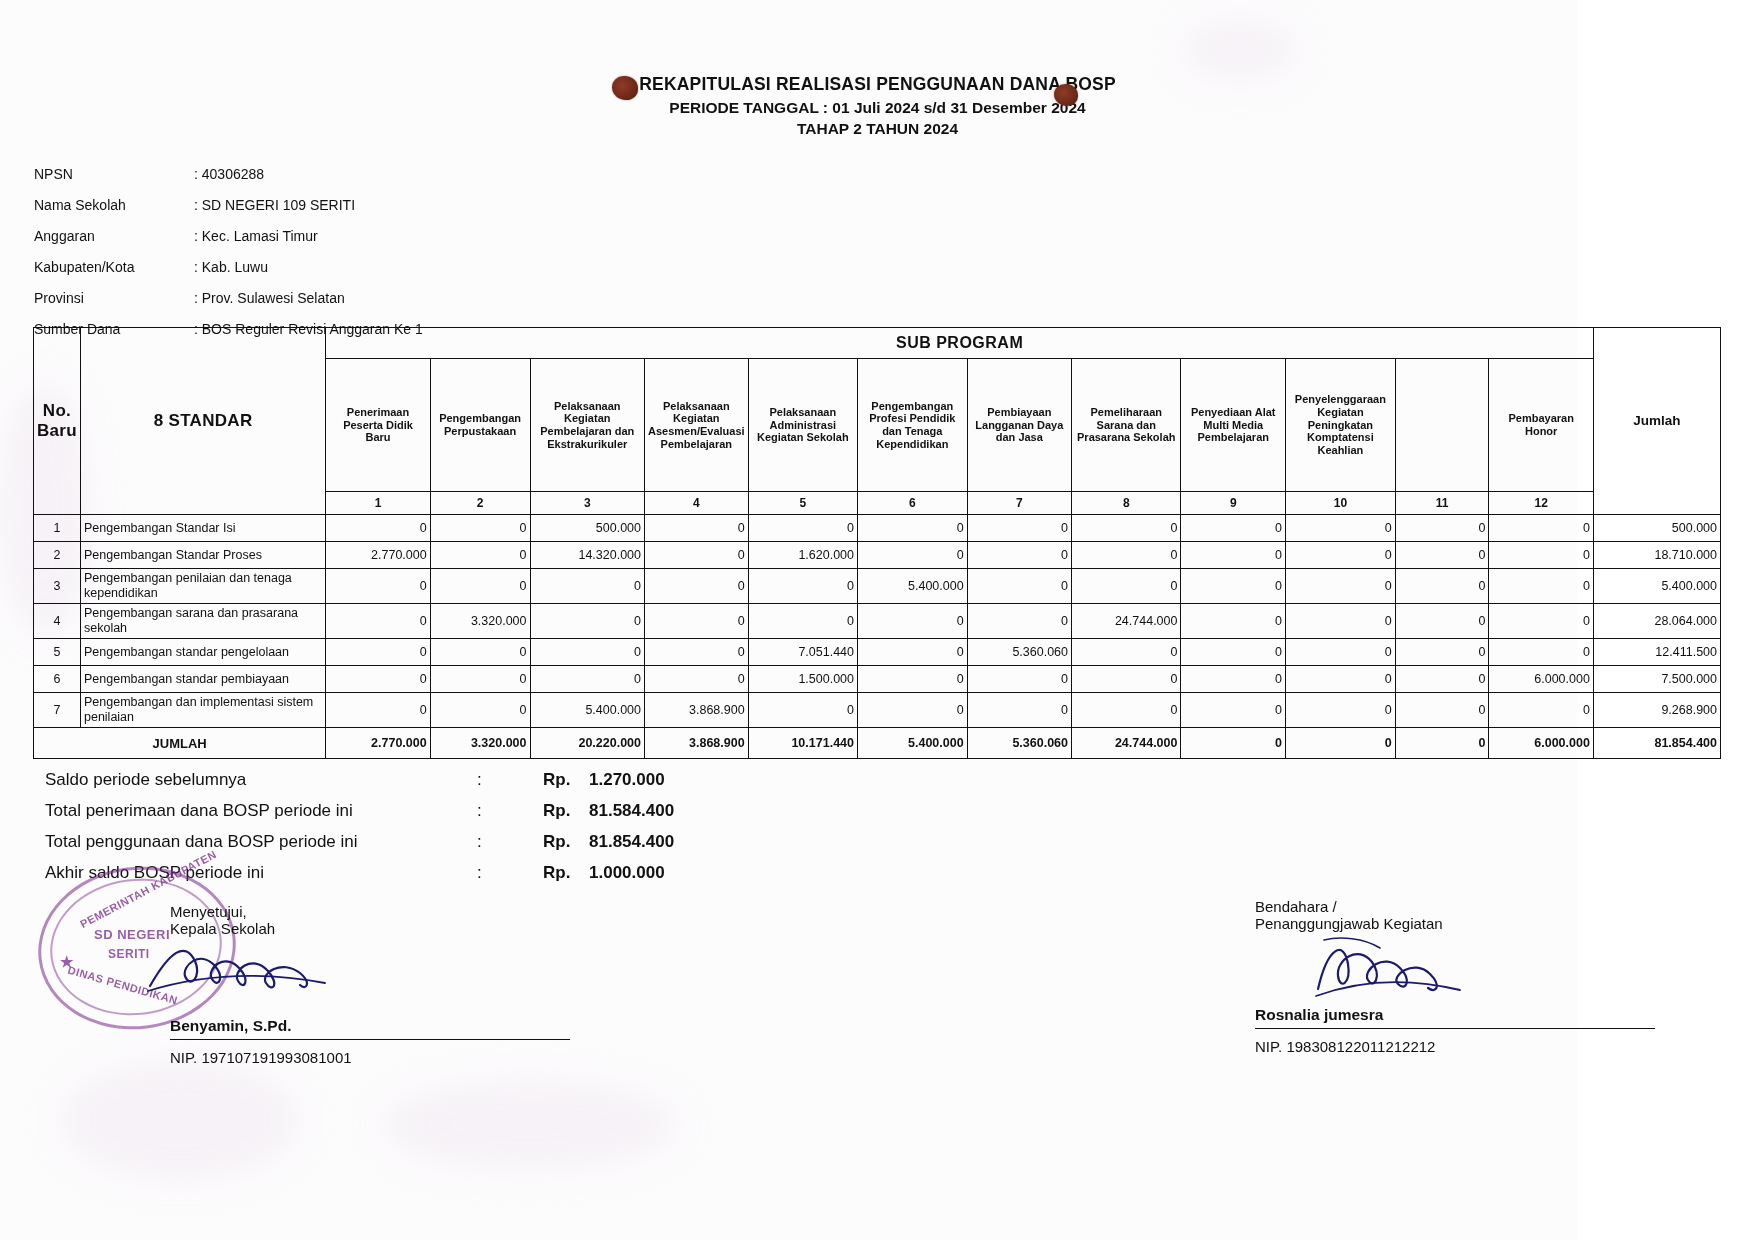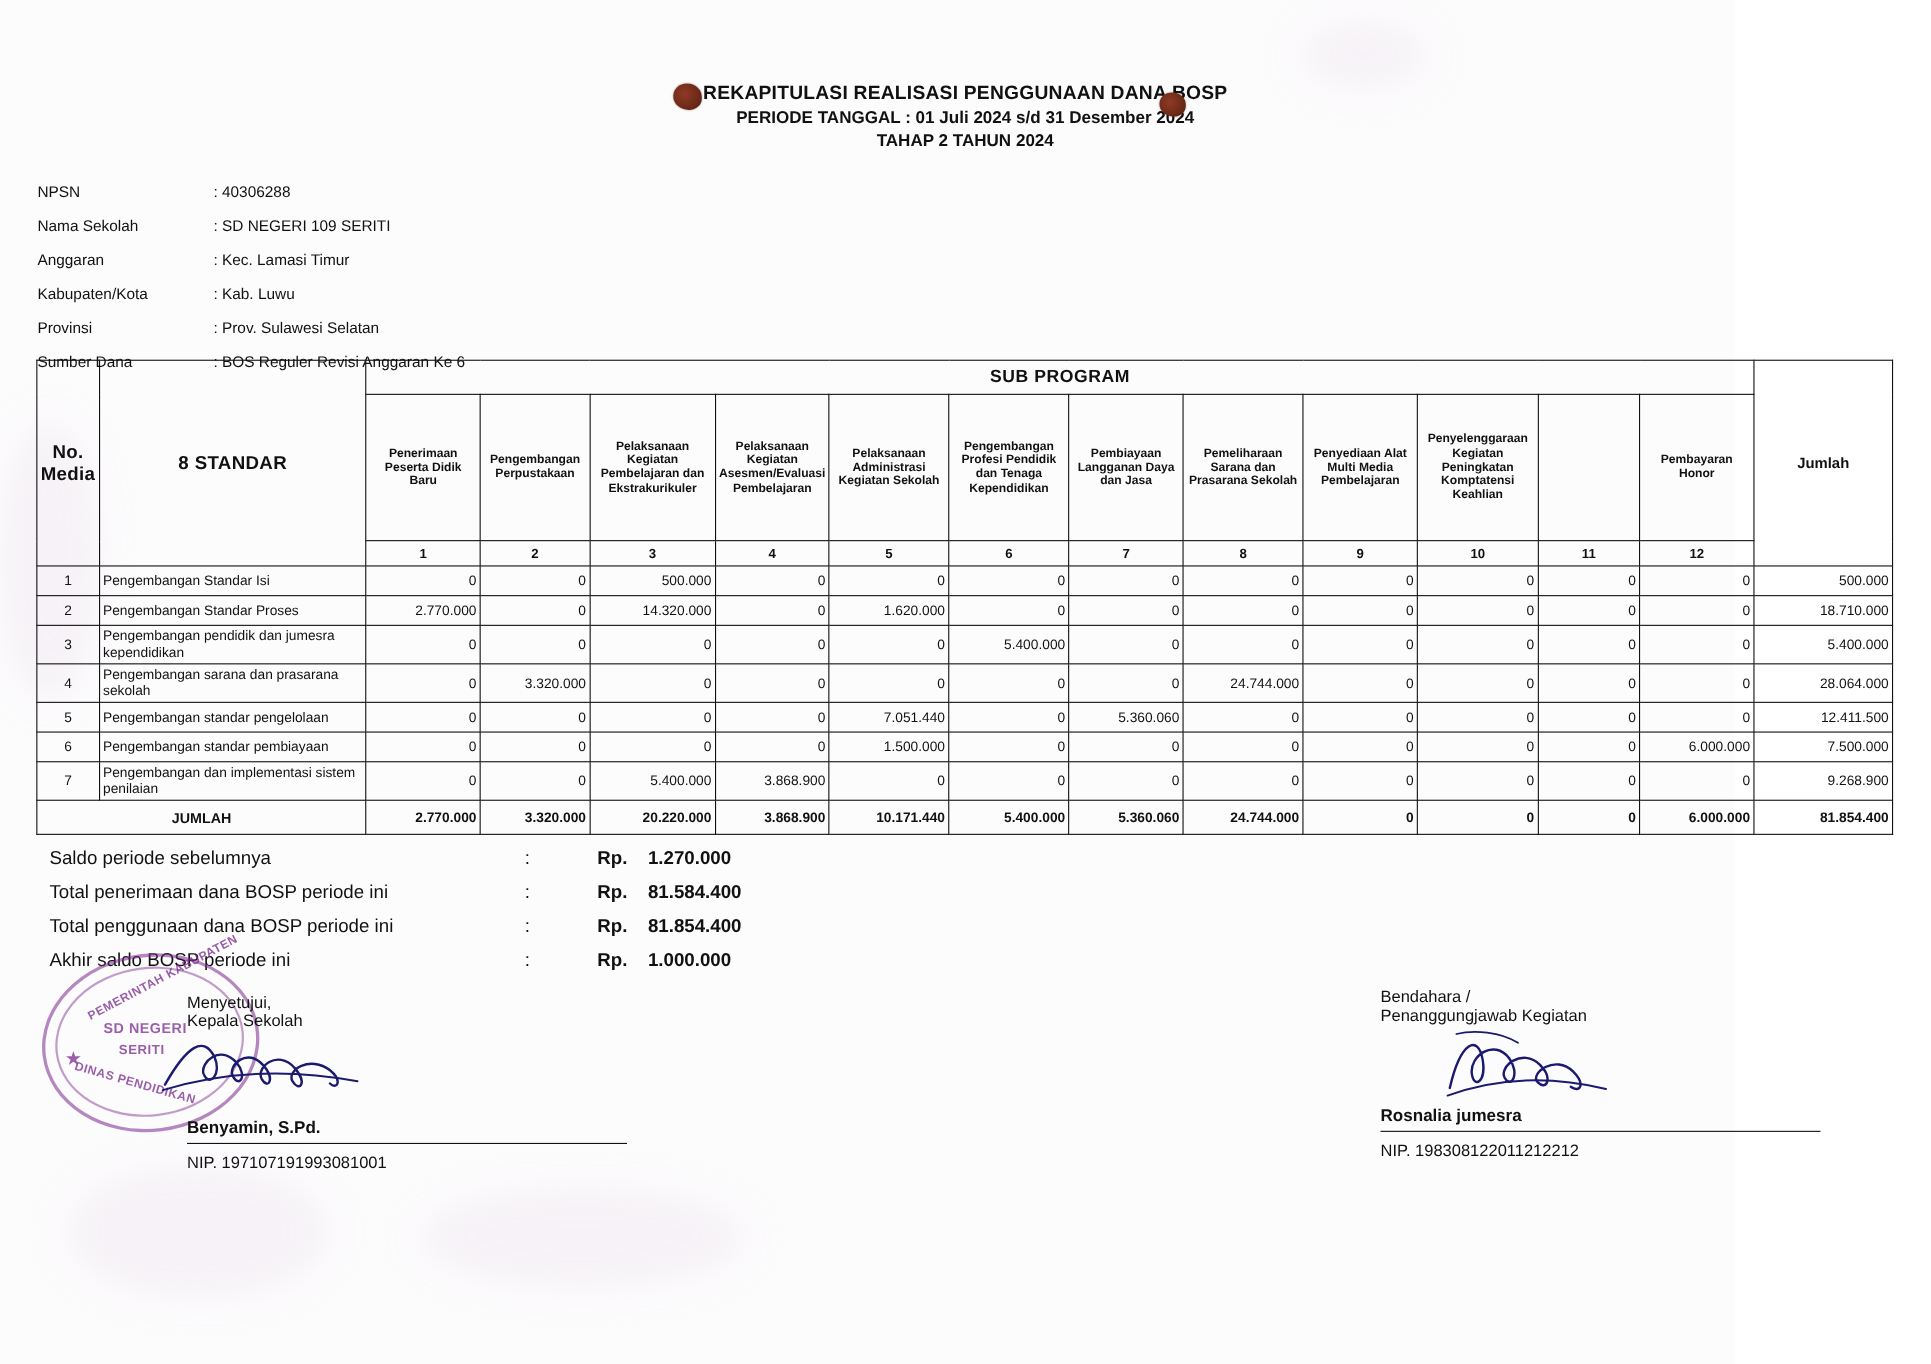--- a/index.html
+++ b/index.html
@@ -269,21 +269,21 @@
     <div class="row">
       <div class="k">Kabupaten/Kota</div>
       <div class="v">: Kab. Luwu</div>
     </div>
     <div class="row">
       <div class="k">Provinsi</div>
       <div class="v">: Prov. Sulawesi Selatan</div>
     </div>
     <div class="row">
       <div class="k">Sumber Dana</div>
-      <div class="v">: BOS Reguler Revisi Anggaran Ke 6</div>
+      <div class="v">: BOS Reguler Revisi Anggaran Ke 1</div>
     </div>
   </div>
 
   <table class="main">
     <colgroup>
       <col style="width:42px">
       <col style="width:248px">
       <col style="width:105px">
       <col style="width:100px">
       <col style="width:115px">
@@ -295,21 +295,21 @@
       <col style="width:105px">
       <col style="width:110px">
       <col style="width:95px">
       <col style="width:105px">
       <col style="width:128px">
     </colgroup>
     <tbody>
       <tr>
         <td rowspan="3" class="col-head big">
           <div>No.</div>
-          <div>Media</div>
+          <div>Baru</div>
         </td>
         <td rowspan="3" class="col-head big">8 STANDAR</td>
         <td colspan="12" class="subprogram-head">SUB PROGRAM</td>
         <td rowspan="3" class="col-head mid">Jumlah</td>
       </tr>
       <tr>
         <td class="col-head">Penerimaan Peserta Didik Baru</td>
         <td class="col-head">Pengembangan Perpustakaan</td>
         <td class="col-head">Pelaksanaan Kegiatan Pembelajaran dan Ekstrakurikuler</td>
         <td class="col-head">Pelaksanaan Kegiatan Asesmen/Evaluasi Pembelajaran</td>
@@ -368,21 +368,21 @@
         <td class="val">0</td>
         <td class="val">0</td>
         <td class="val">0</td>
         <td class="val">0</td>
         <td class="val">0</td>
         <td class="val">18.710.000</td>
       </tr>
 
       <tr class="data">
         <td class="no">3</td>
-        <td class="std">Pengembangan pendidik dan jumesra kependidikan</td>
+        <td class="std">Pengembangan penilaian dan tenaga kependidikan</td>
         <td class="val">0</td>
         <td class="val">0</td>
         <td class="val">0</td>
         <td class="val">0</td>
         <td class="val">0</td>
         <td class="val">5.400.000</td>
         <td class="val">0</td>
         <td class="val">0</td>
         <td class="val">0</td>
         <td class="val">0</td>

